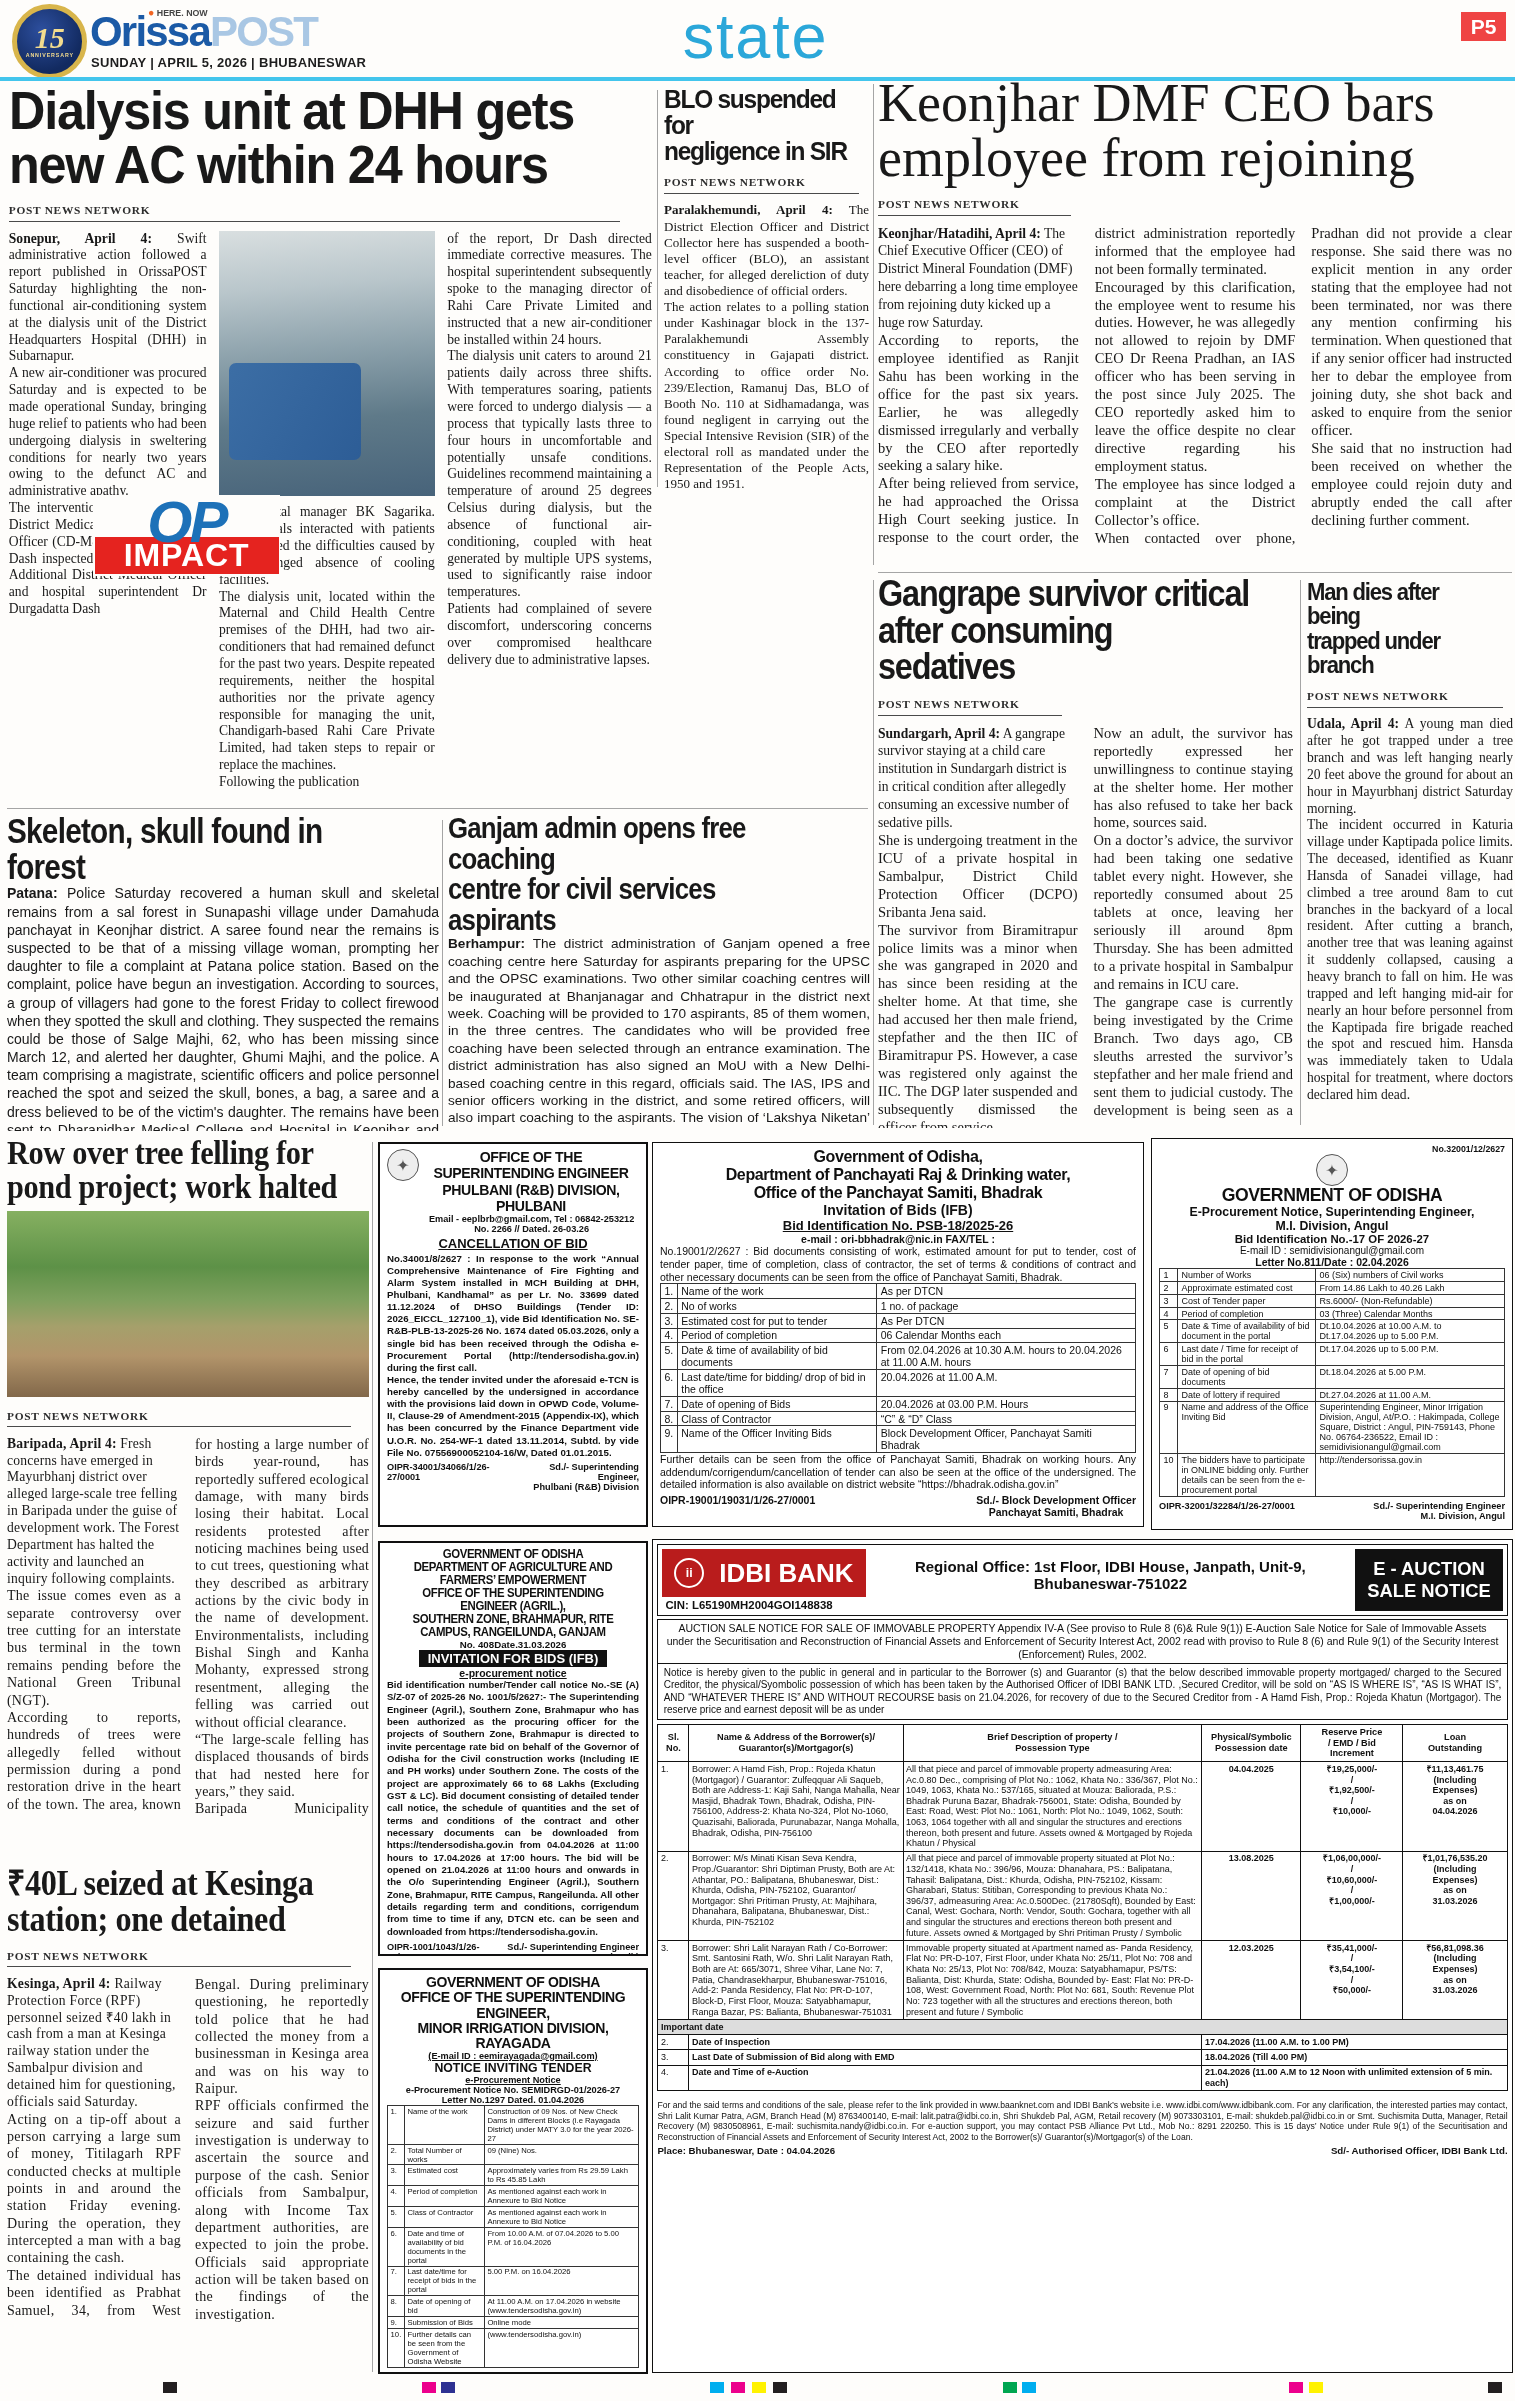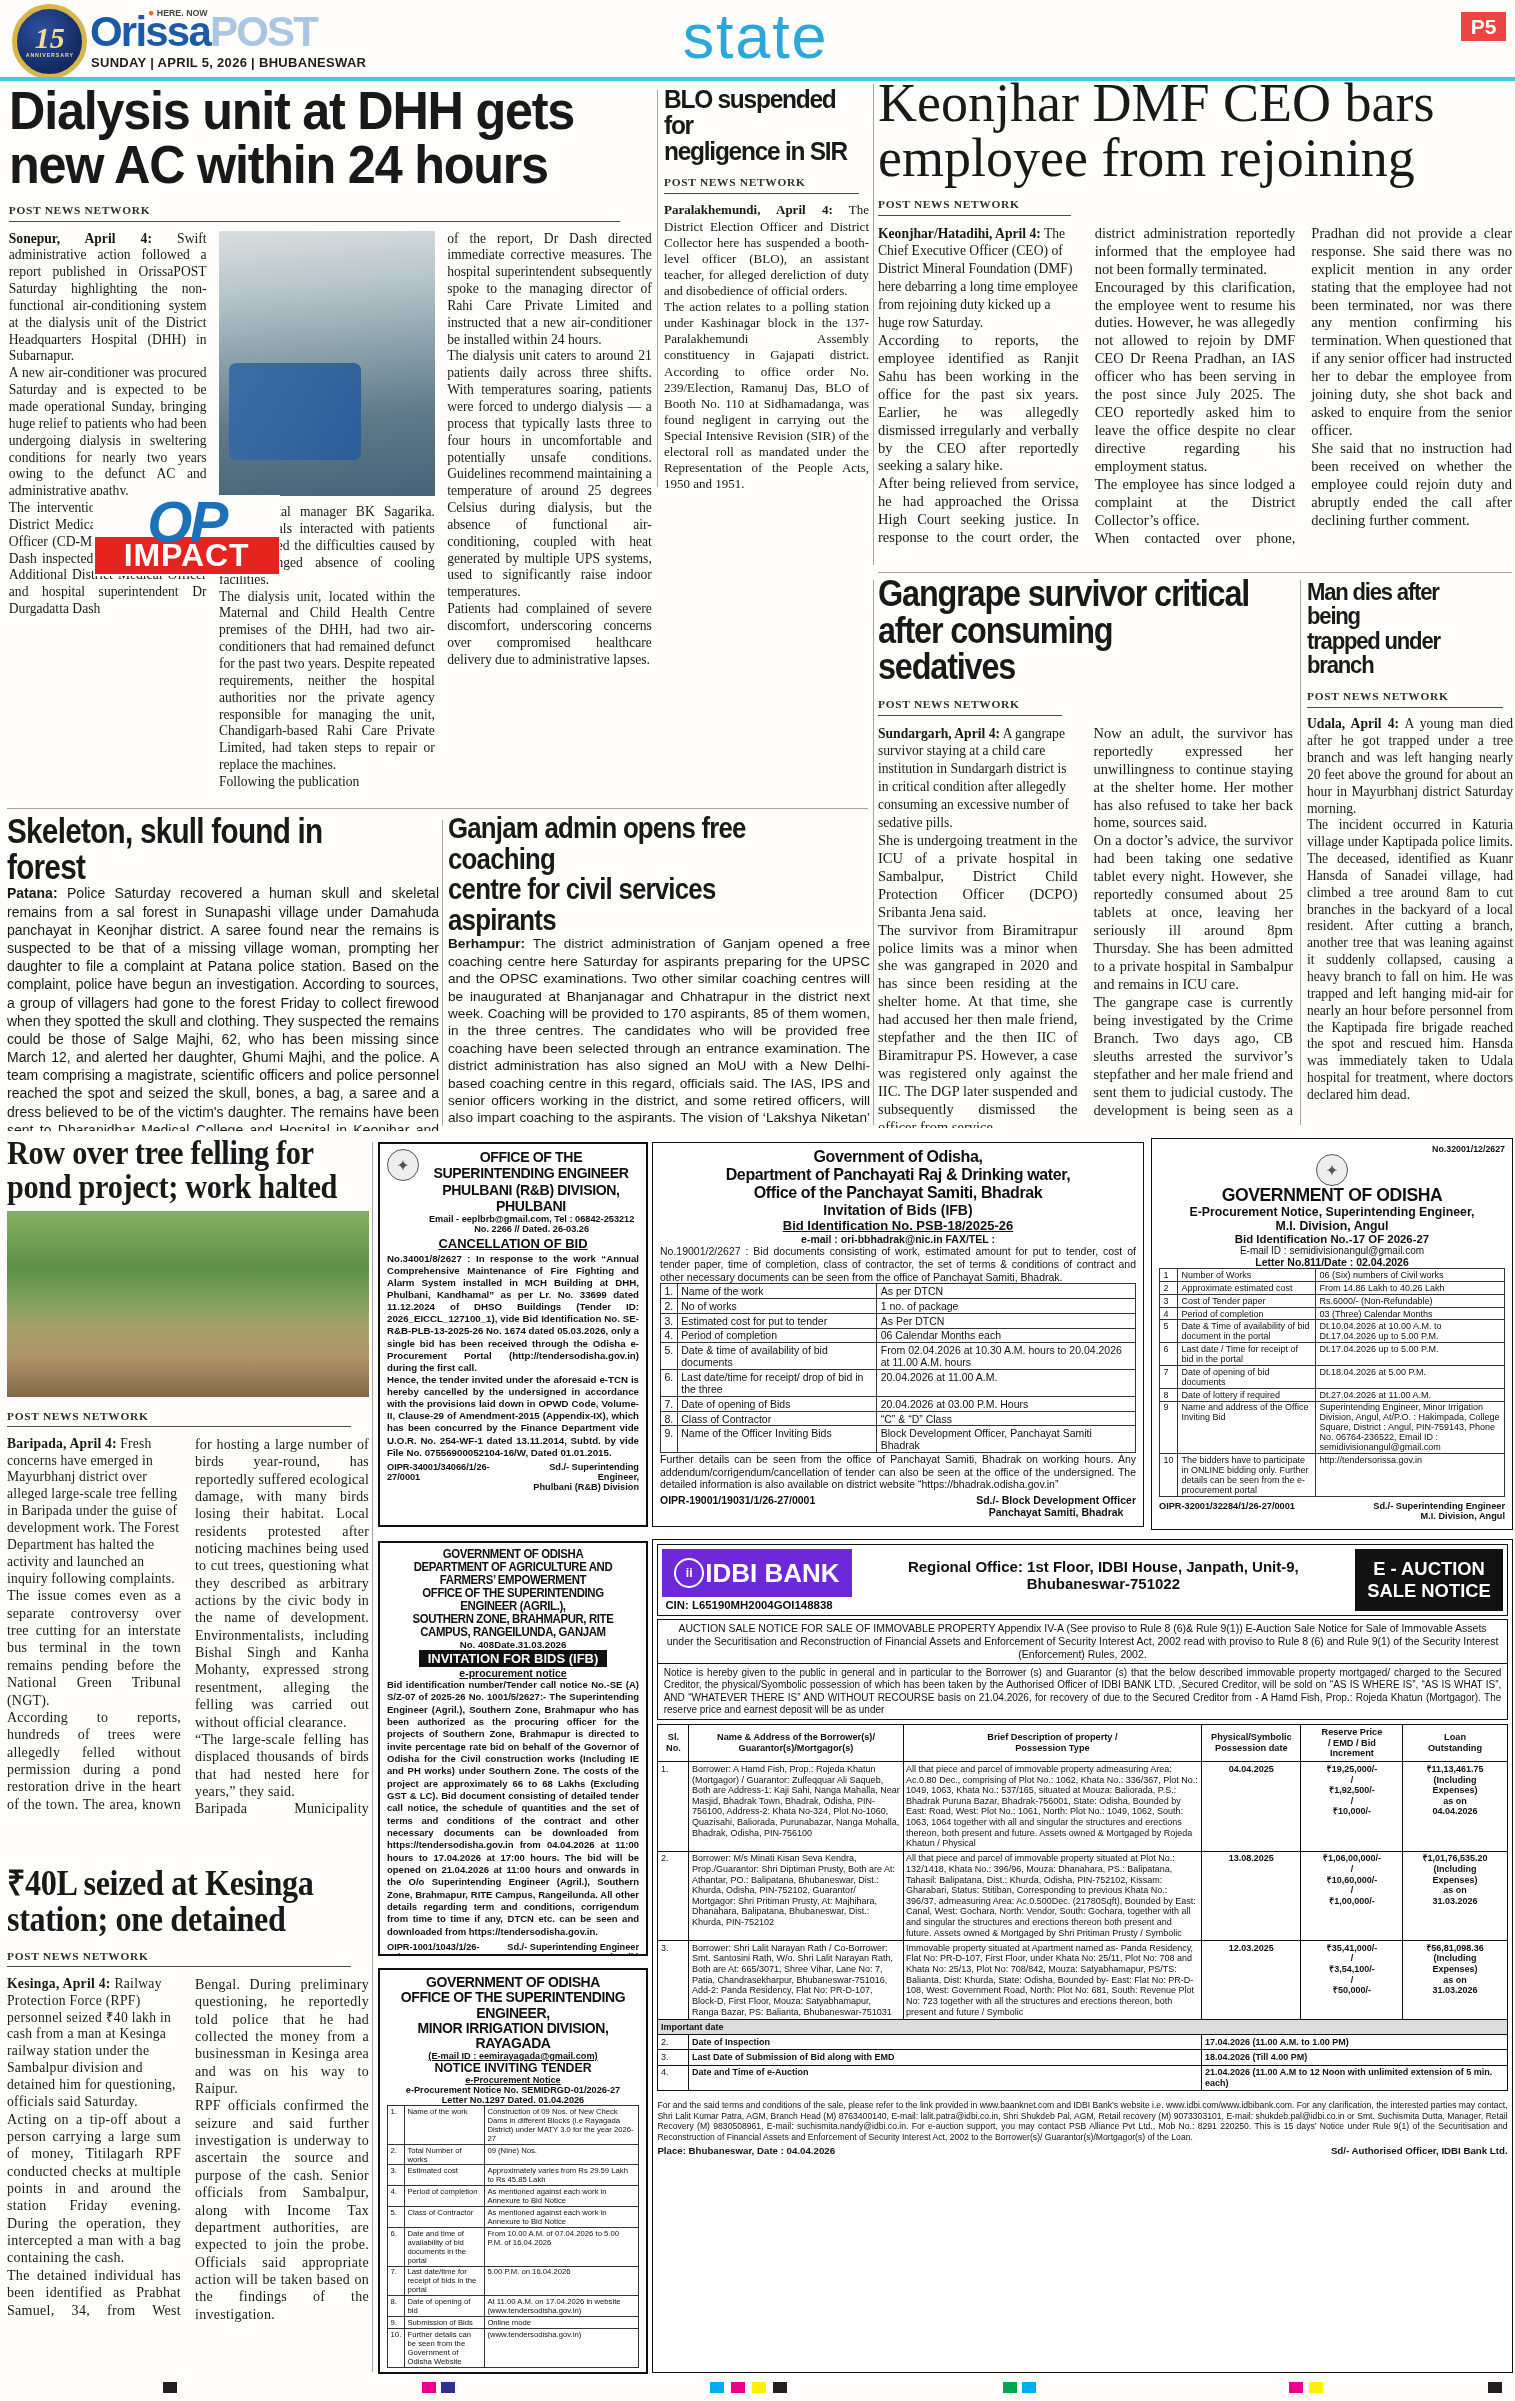--- a/index.html
+++ b/index.html
@@ -103,22 +103,22 @@
   #n-raya .ntab td{padding:0.9px 2.6px}
   #n-bhad{left:652px;top:1142px;width:492px;height:385px;border-width:1.8px}
   #n-bhad .ntitle{font-size:16.7px;transform:scaleX(.96);transform-origin:center top}
   #n-bhad .ibody{font-size:10.5px;text-align:justify;line-height:1.2}
   #n-bhad .ntab{font-size:10.5px}
   #n-angul{left:1151px;top:1138px;width:362px;height:392px;border-width:1.8px}
   #n-angul .ntitle{font-size:17.6px}
   #n-angul .ntab{font-size:9px}
   #n-idbi{left:652px;top:1539px;width:861px;height:834px;border-width:1.8px;padding:4.4px}
   .idbi-head{display:flex;gap:7px;align-items:stretch;border:1.8px solid #111;padding:3.5px}
-  .idbi-logo{background:#6d28d9;color:#fff;font:bold 26px "Liberation Sans",sans-serif;
-     padding:8.8px 12.3px;display:flex;align-items:center;gap:1px;white-space:nowrap}
+  .idbi-logo{background:#b91c1c;color:#fff;font:bold 26px "Liberation Sans",sans-serif;
+     padding:8.8px 12.3px;display:flex;align-items:center;gap:15px;white-space:nowrap}
   .idbi-logo .ring{width:26px;height:26px;border:2.6px solid #fff;border-radius:50%;display:inline-flex;
      align-items:center;justify-content:center;font-size:12.3px;font-weight:bold}
   .idbi-office{flex:1;text-align:center;font:bold 15px "Liberation Sans",sans-serif;padding-top:8.8px}
   .eauction{background:#111;color:#fff;font:bold 18.4px "Liberation Sans",sans-serif;text-align:center;
      display:flex;align-items:center;padding:0 12.3px;white-space:pre-line}
   .idbi-cin{font:bold 11.4px "Liberation Sans",sans-serif;margin:1.8px 0 0 3.5px}
   .idbi-title{border:1.8px solid #111;margin-top:3.5px;padding:1.8px 5.3px;font-size:10.5px;text-align:center;line-height:1.25}
   .idbi-intro{border:1.8px solid #111;border-top:none;padding:2.6px 5.3px;font-size:10px;text-align:justify;line-height:1.25}
   .idbi-tab{width:100%;border-collapse:collapse;font-size:9px;margin-top:3.5px;line-height:1.18}
   .idbi-tab td,.idbi-tab th{border:0.9px solid #111;padding:1.8px 2.6px;vertical-align:top;text-align:left}
@@ -417,21 +417,21 @@
             <td>Period of completion</td>
             <td>06 Calendar Months each</td>
           </tr>
       <tr>
             <td>5.</td>
             <td>Date &amp; time of availability of bid documents</td>
             <td>From 02.04.2026 at 10.30 A.M. hours to 20.04.2026 at 11.00 A.M. hours</td>
           </tr>
       <tr>
             <td>6.</td>
-            <td>Last date/time for receipt/ drop of bid in the three</td>
+            <td>Last date/time for bidding/ drop of bid in the office</td>
             <td>20.04.2026 at 11.00 A.M.</td>
           </tr>
       <tr>
             <td>7.</td>
             <td>Date of opening of Bids</td>
             <td>20.04.2026 at 03.00 P.M. Hours</td>
           </tr>
       <tr>
             <td>8.</td>
             <td>Class of Contractor</td>

